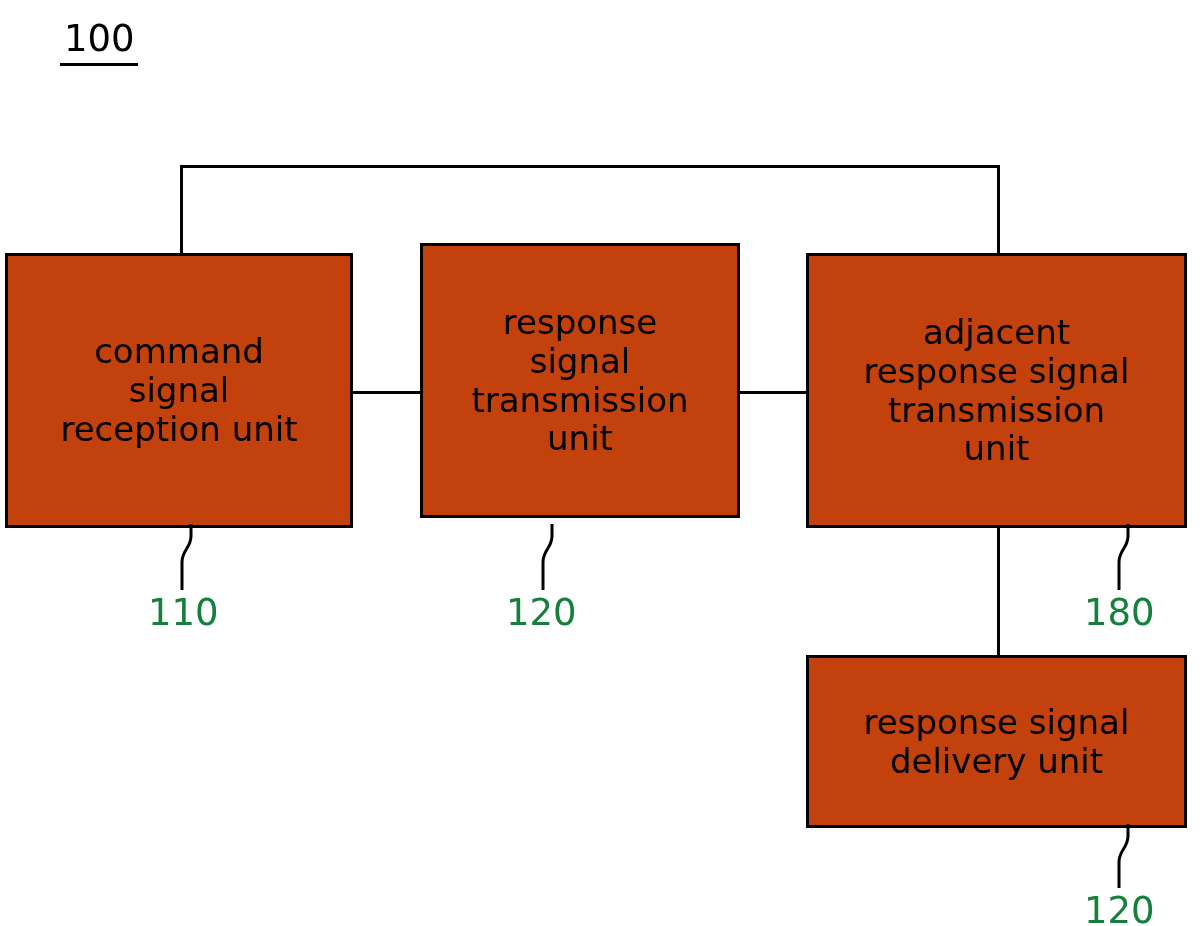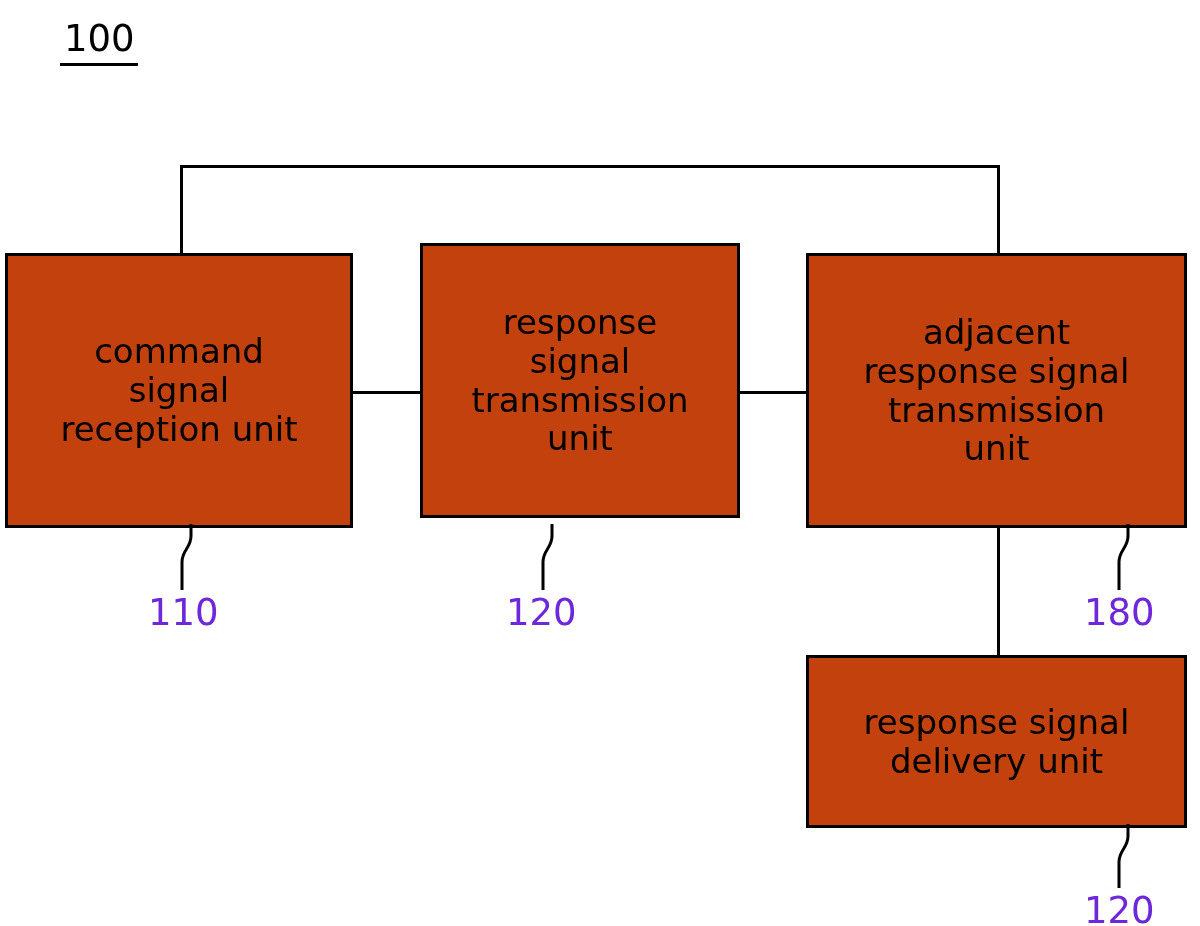--- a/index.html
+++ b/index.html
@@ -63,21 +63,21 @@
     position: absolute;
     width: 3px;
     background: #000;
   }
 
   
   .ref-number {
     position: absolute;
     font-size: 37px;
     line-height: 1;
-    color: #6d28d9;
+    color: #15803d;
     white-space: nowrap;
   }
   .leader {
     position: absolute;
     overflow: visible;
   }
   .leader path {
     fill: none;
     stroke: #000;
     stroke-width: 3;

